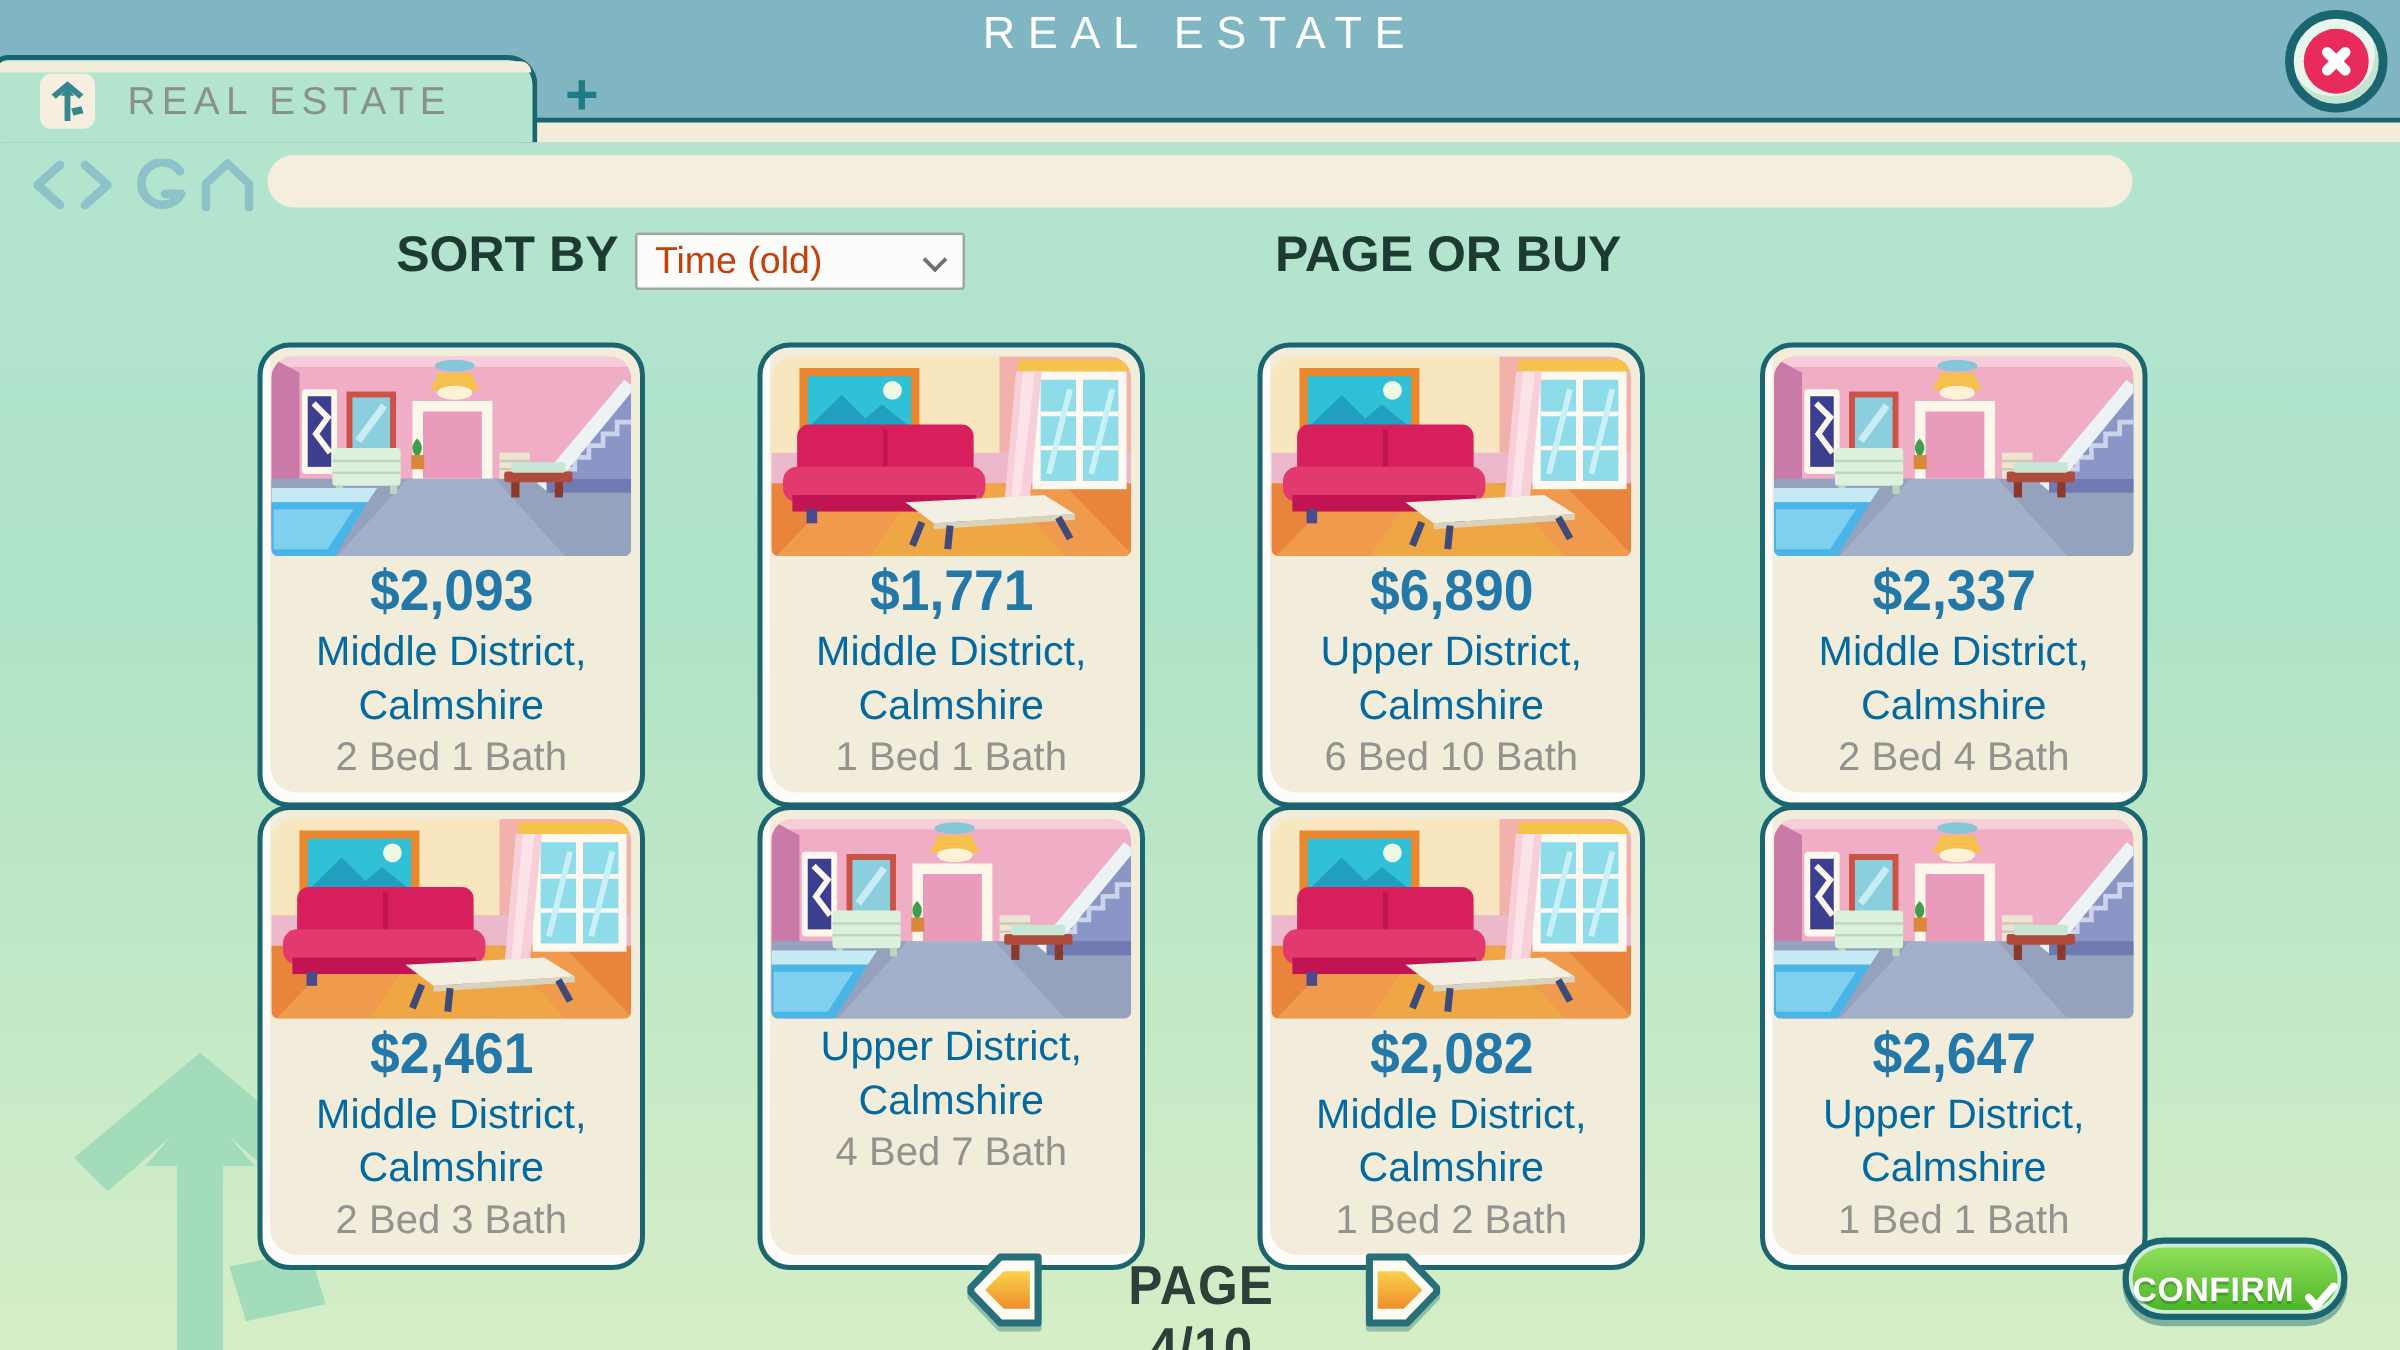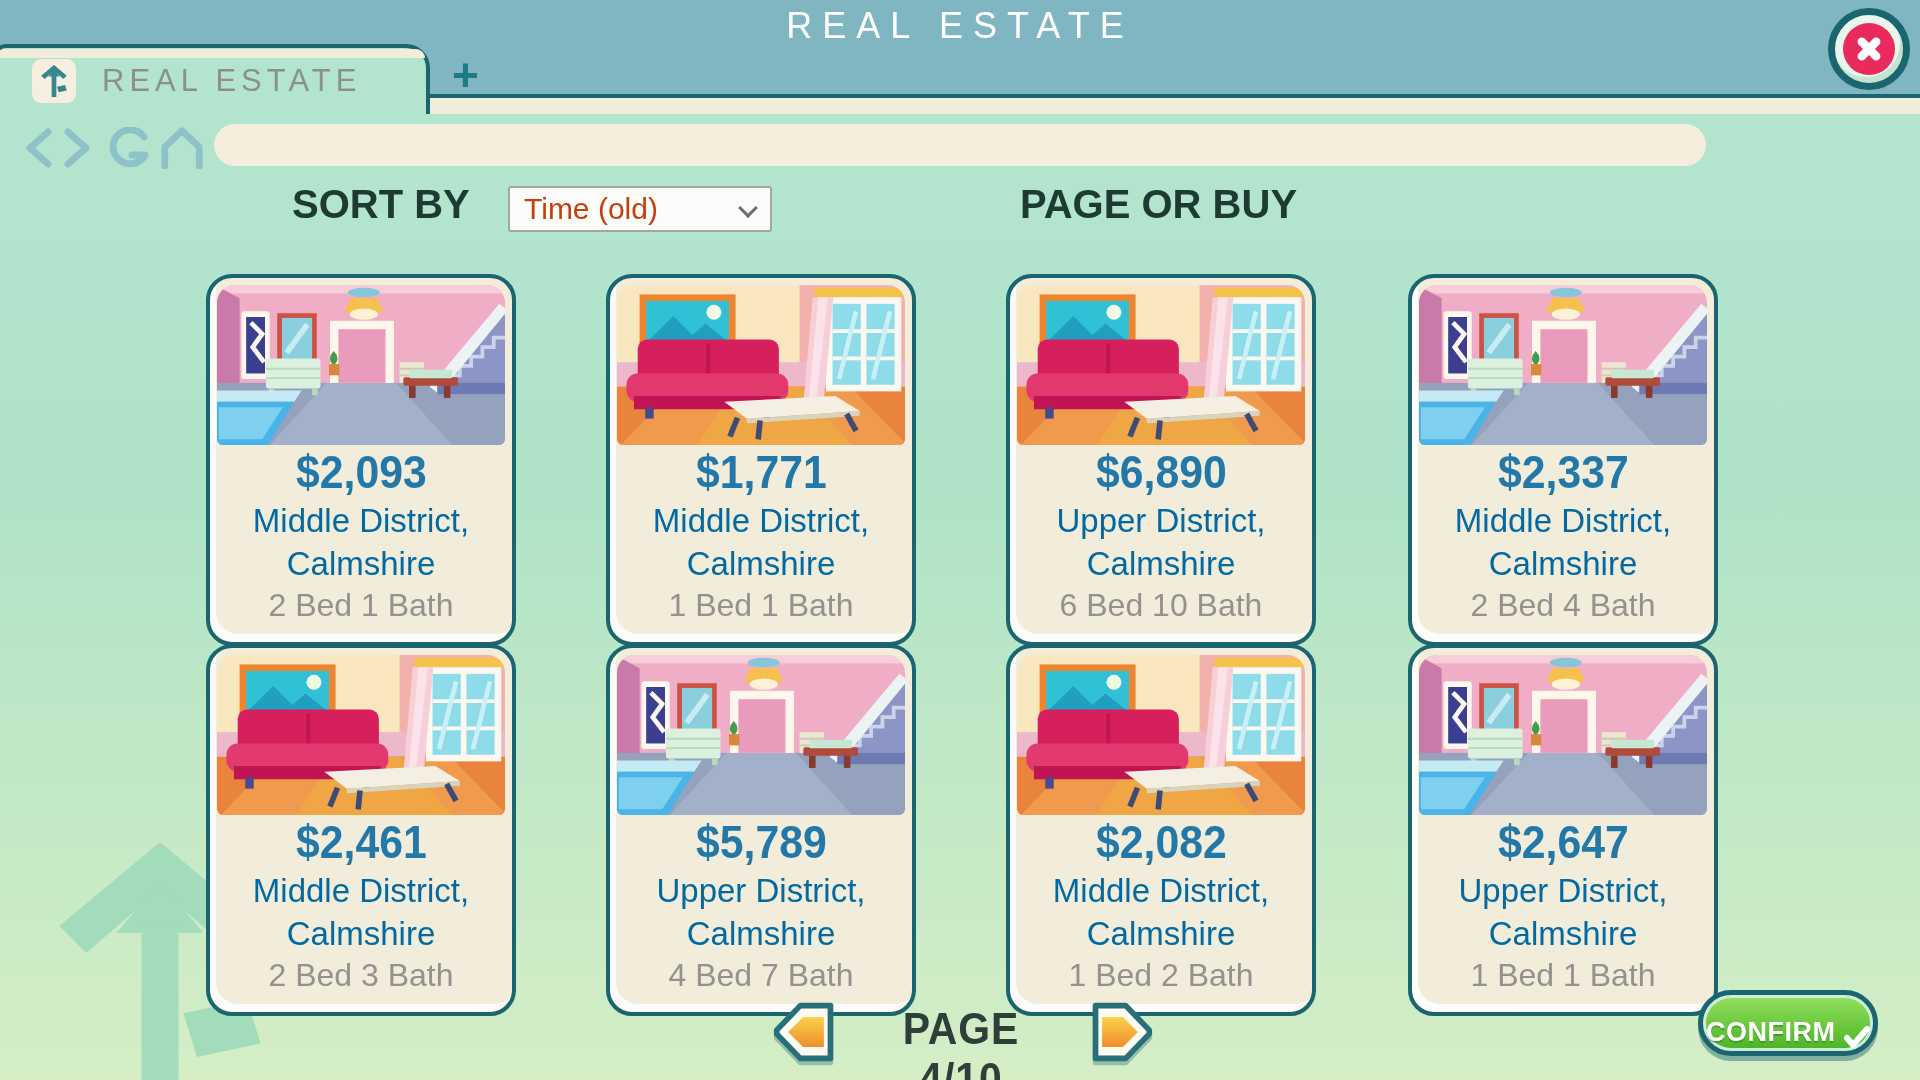--- a/index.html
+++ b/index.html
@@ -212,21 +212,21 @@
       </svg>
   </div>
   <div class="navico" style="left:160px;top:125px">
     <svg width="44" height="44" viewBox="0 0 46 44">
         <path d="M5 42 V22 L23 5 L41 22 V42" stroke-width="7"></path>
       </svg>
   </div>
 
   <input class="urlbar" type="text" value="" style="">
 
-  <div class="filter-label" style="left:292px">SORT BY</div>
+  <div class="filter-label" style="left:317px">SORT BY</div>
   <div class="select" style="left:508px;width:264px">
     <span>Time (old)</span>
     <span class="chev"></span>
   </div>
   <div class="filter-label" style="left:1020px">PAGE OR BUY</div>
 
   <div class="card" style="left:206px;top:255px">
     <div class="art">
         <svg>
           <use href="#room-a"></use>
@@ -285,21 +285,20 @@
     <div class="loc">Calmshire</div>
     <div class="beds">2 Bed 3 Bath</div>
   </div>
 
   <div class="card" style="left:606px;top:625px">
     <div class="art">
         <svg>
           <use href="#room-a"></use>
         </svg>
       </div>
-    <div class="price"><span class="cond">$5,789</span></div>
     <div class="loc">Upper District,</div>
     <div class="loc">Calmshire</div>
     <div class="beds">4 Bed 7 Bath</div>
   </div>
 
   <div class="card" style="left:1006px;top:625px">
     <div class="art">
         <svg>
           <use href="#room-b"></use>
         </svg>

